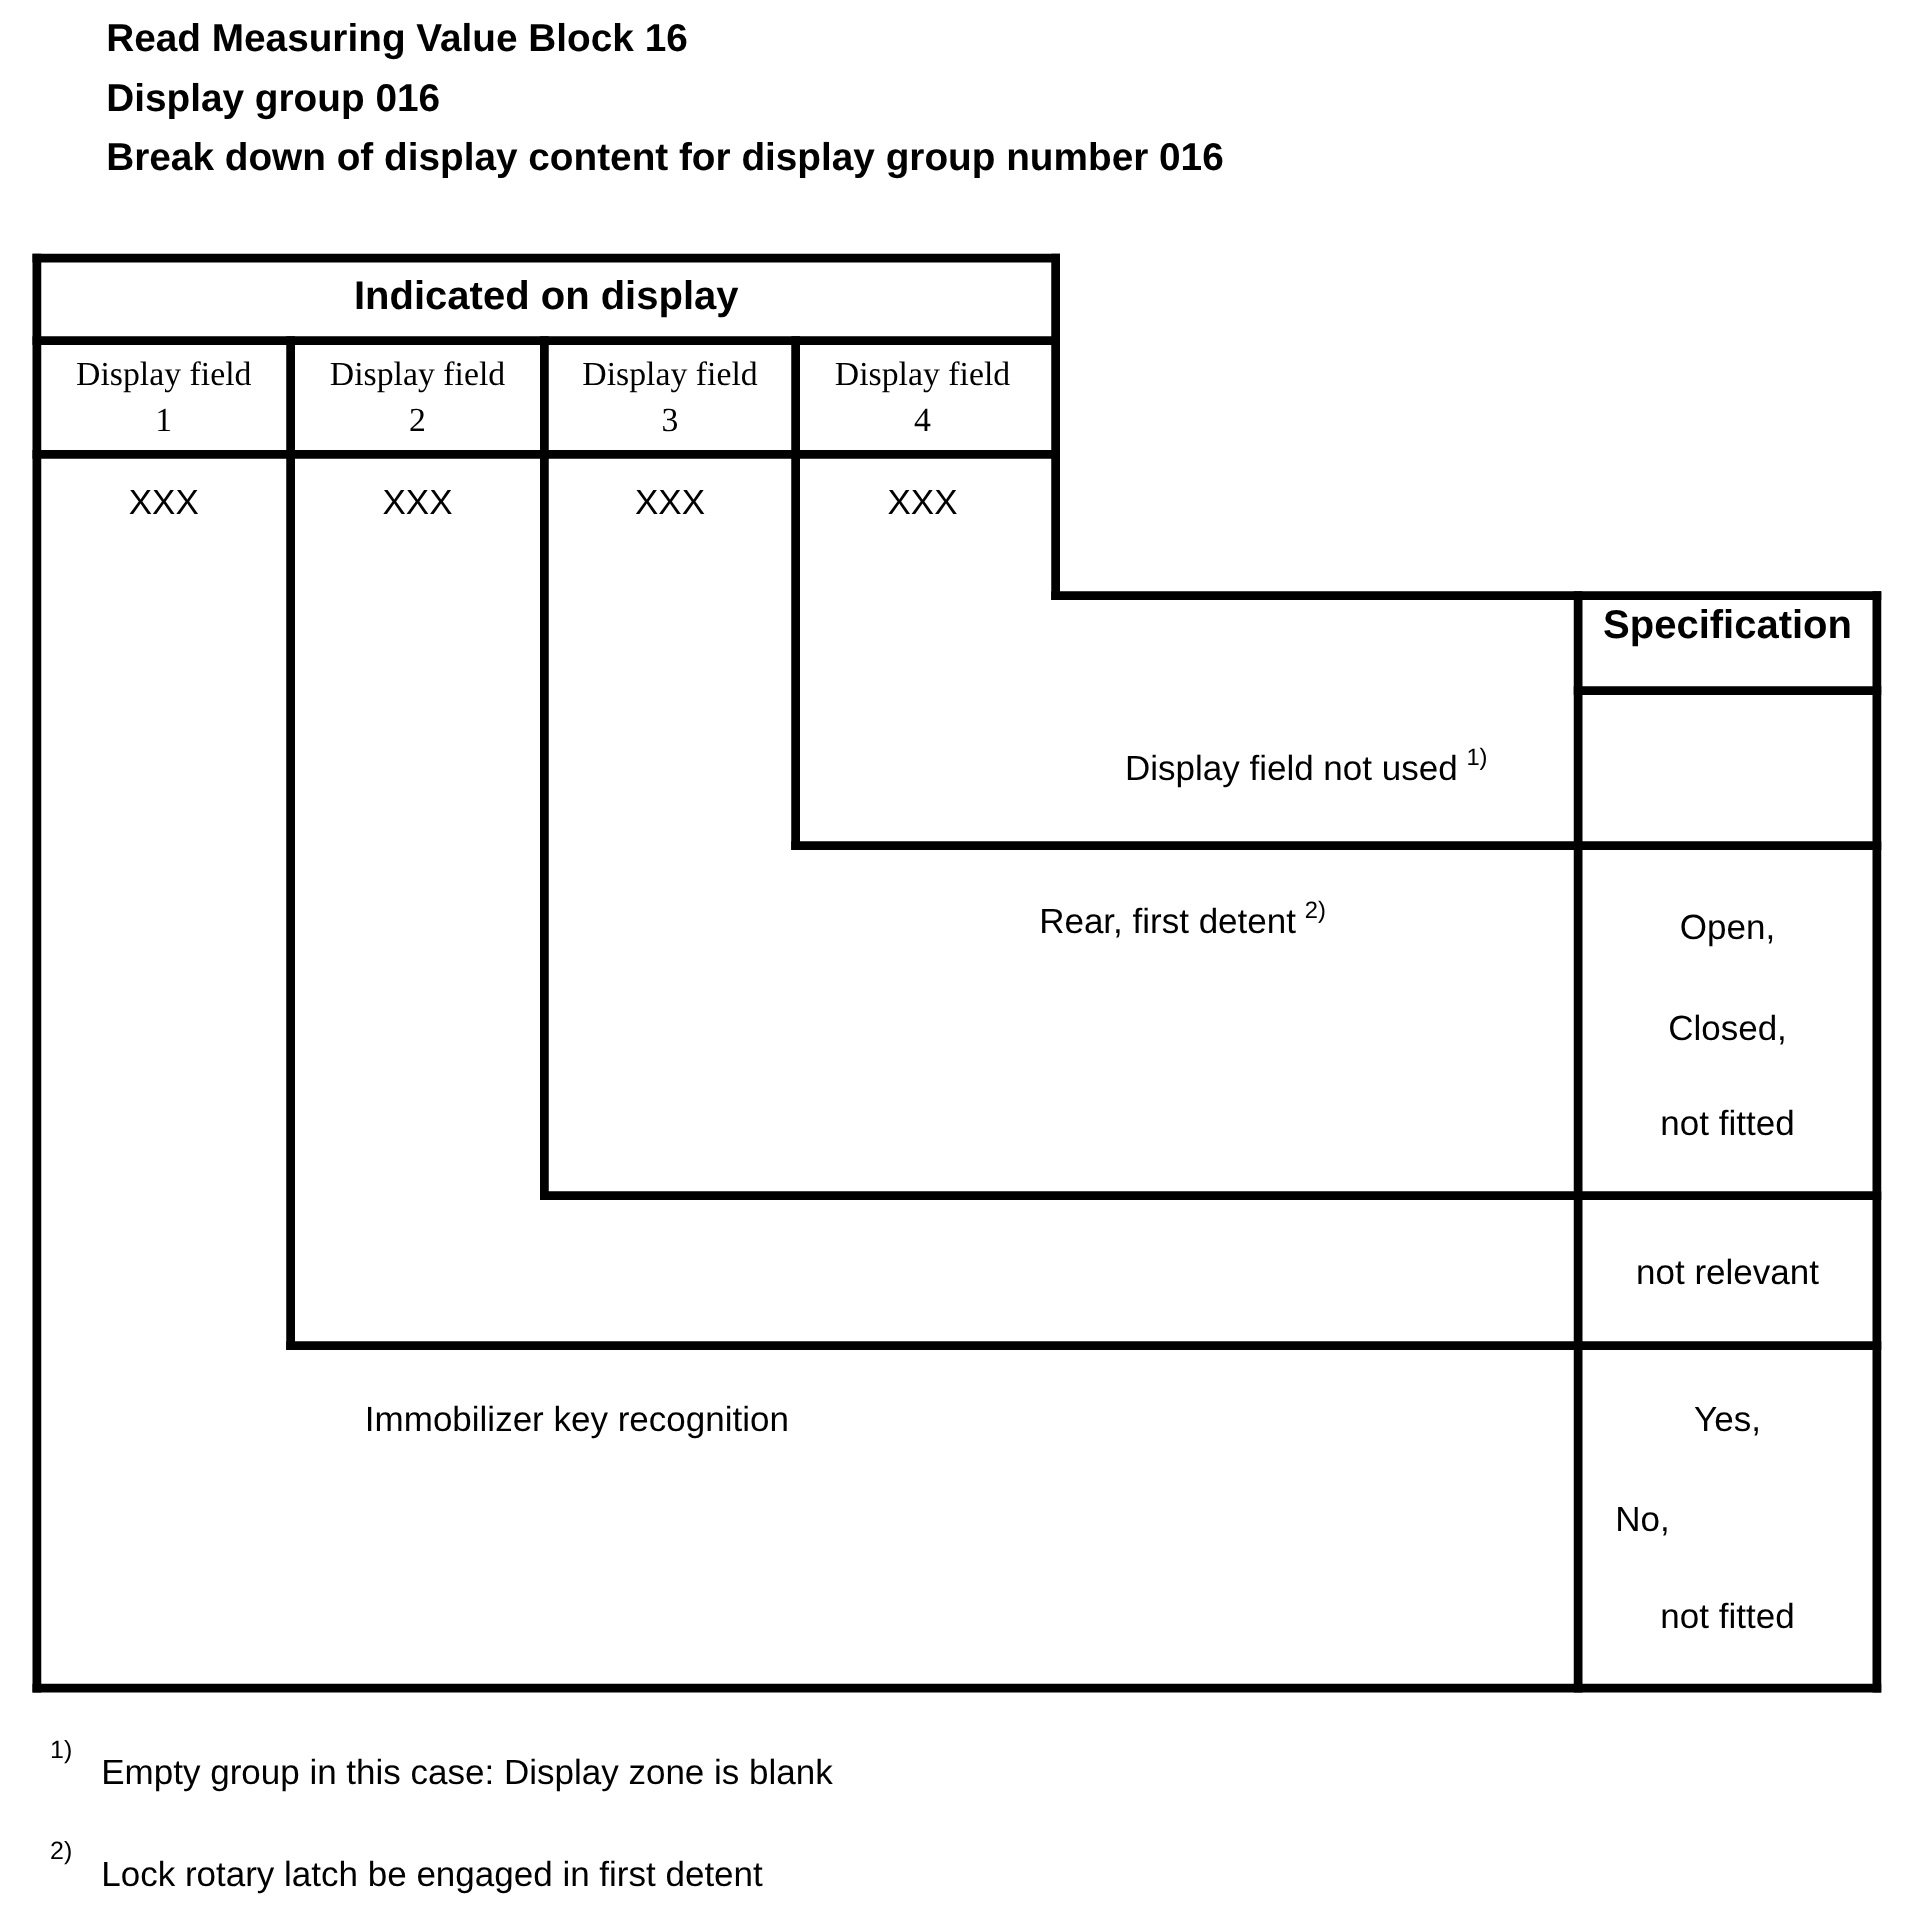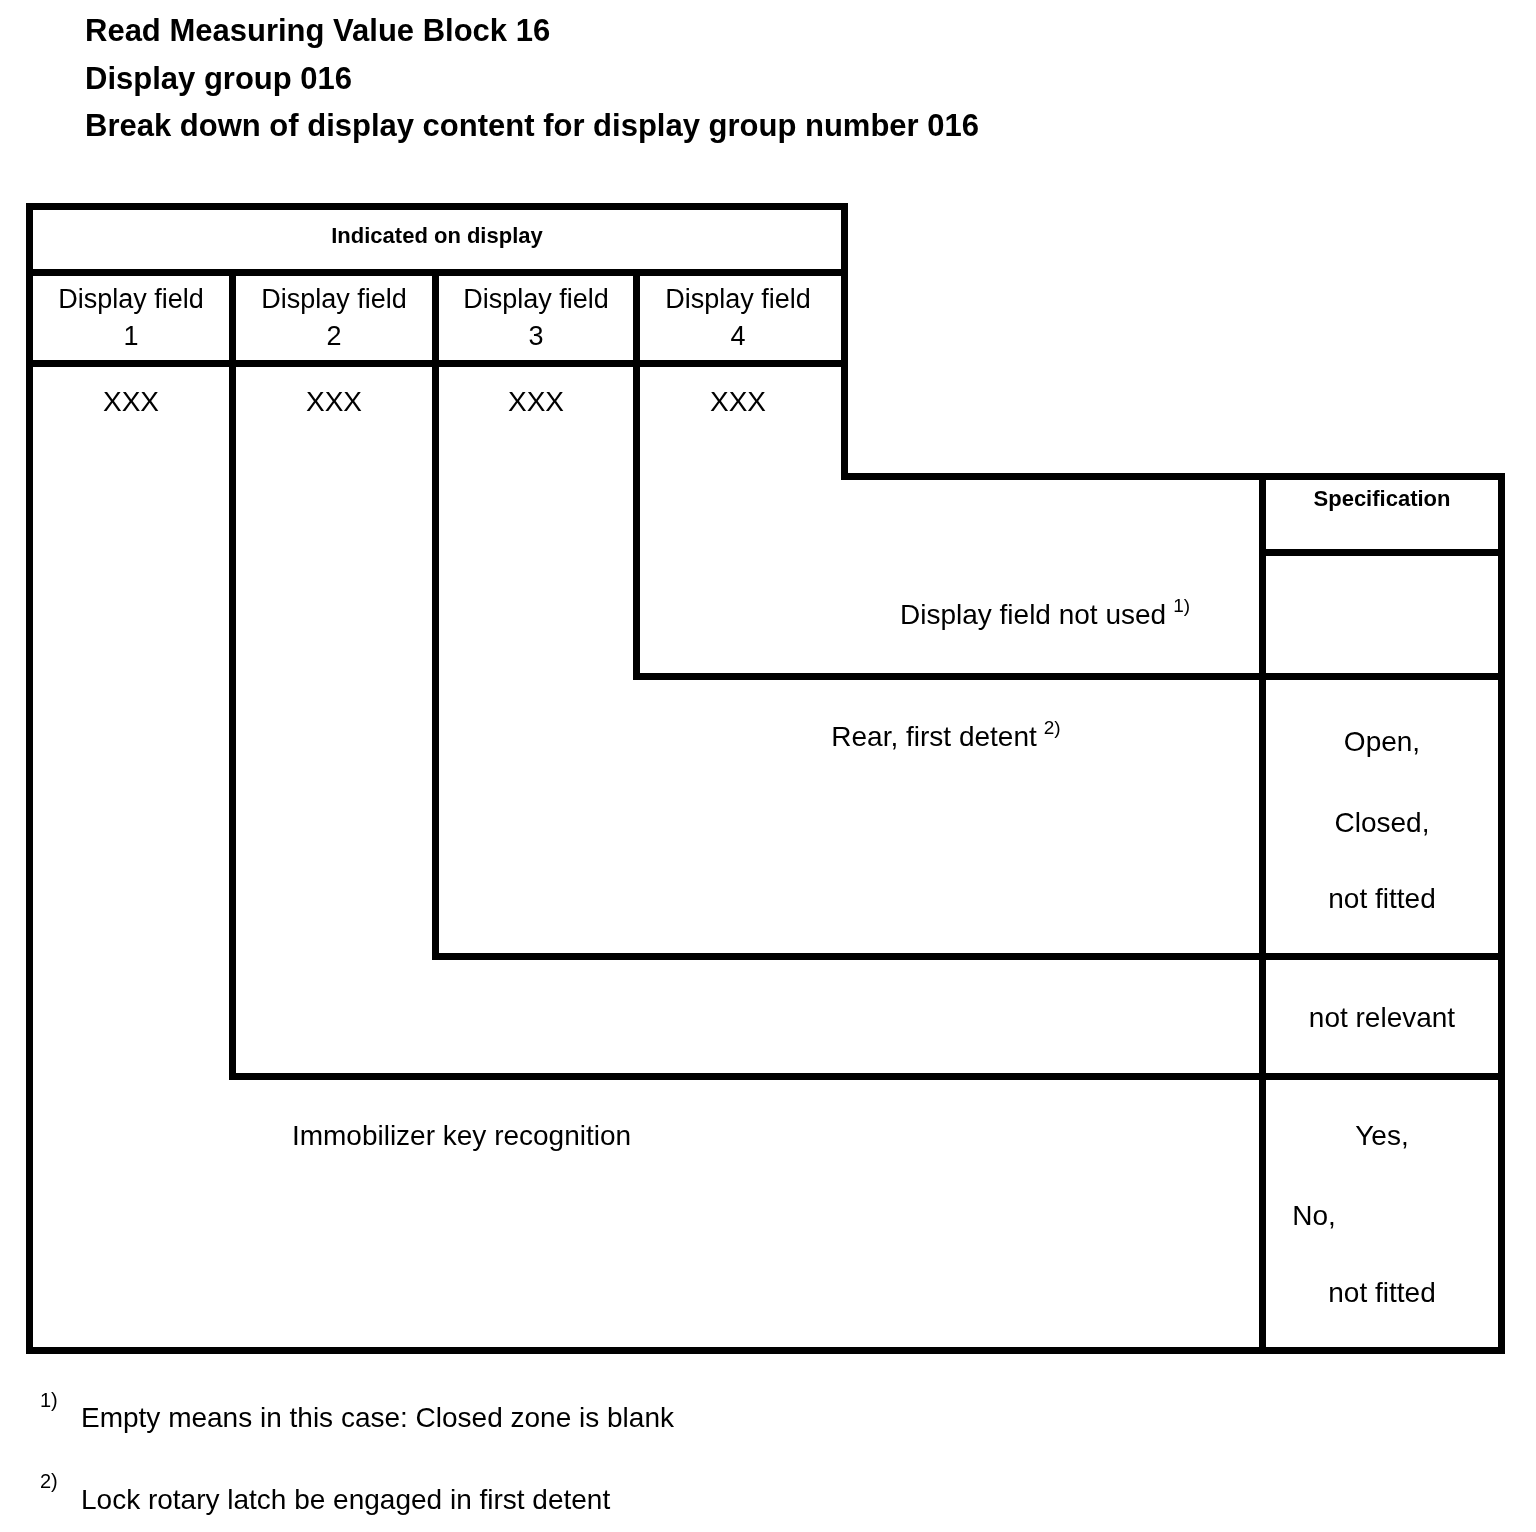--- a/index.html
+++ b/index.html
@@ -16,26 +16,26 @@
   .ln{position:absolute;background:#000000;}
   .title{
     position:absolute;left:40px;
     font-weight:bold;font-size:31px;line-height:36px;white-space:nowrap;margin-left:45px;
   }
   .cell{
     position:absolute;transform:translateX(-50%);
     white-space:nowrap;font-size:28px;line-height:32px;
   }
   .bold{font-weight:bold;}
-  .fs30{font-size:22px;line-height:34px;text-align:right;}
+  .fs30{font-size:32px;line-height:34px;text-align:right;}
   .colhead{
     position:absolute;transform:translateX(-50%);
     text-align:center;font-size:27px;line-height:37px;white-space:nowrap;
   }
-  .colhead span{display:block;}
+  .colhead span{display:block;font-family:Liberation Serif, serif;}
   .supm{
     font-size:19px;position:relative;top:-12px;margin-left:7px;
   }
   .fnmark{position:absolute;font-size:20px;white-space:nowrap;}
   .fntext{position:absolute;font-size:28px;white-space:nowrap;}
 </style>
 </head>
 <body>
 
 <div class="doc">
@@ -102,18 +102,18 @@
   <div class="cell" style="left:1382px;top:807px">Closed,</div>
   <div class="cell" style="left:1382px;top:883px">not fitted</div>
 
   <div class="cell" style="left:1382px;top:1002px">not relevant</div>
 
   <div class="cell" style="left:1382px;top:1120px">Yes,</div>
   <div class="cell" style="left:1314px;top:1200px">No,</div>
   <div class="cell" style="left:1382px;top:1277px">not fitted</div>
 
   <div class="fnmark" style="left:40px;top:1389px">1)</div>
-  <div class="fntext" style="left:81px;top:1402px">Empty means in this case: Closed zone is blank</div>
+  <div class="fntext" style="left:81px;top:1402px">Empty group in this case: Display zone is blank</div>
 
   <div class="fnmark" style="left:40px;top:1470px">2)</div>
   <div class="fntext" style="left:81px;top:1484px">Lock rotary latch be engaged in first detent</div>
 
 </div>
 
 </body></html>

